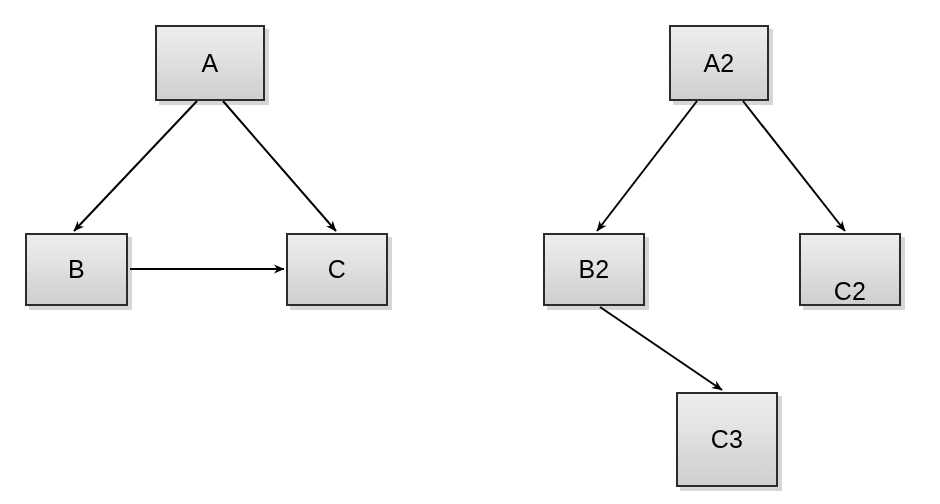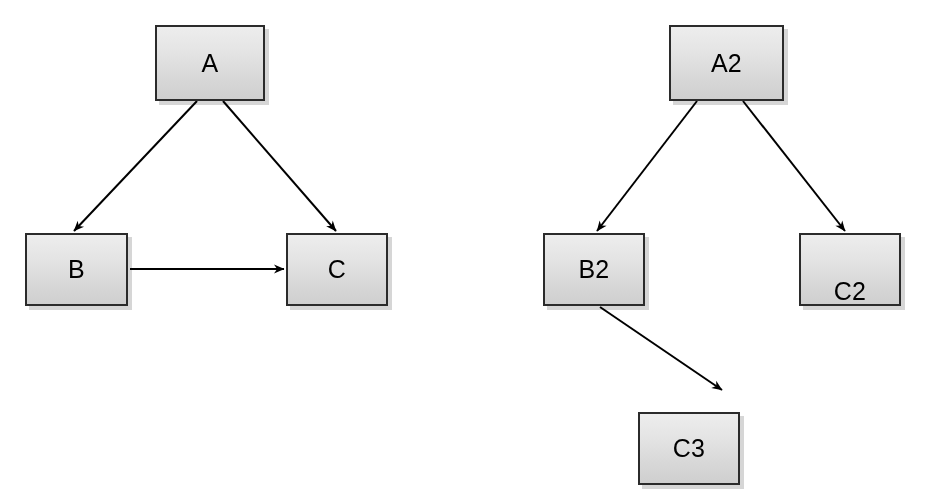--- a/index.html
+++ b/index.html
@@ -74,27 +74,27 @@
   <div id="nodes">
       <div class="node" style="left: 155px; top: 25px; width: 110px; height: 76px;">
         <span class="node-label" style="font-size: 25px; color: rgb(0, 0, 0);">A</span>
       </div>
       <div class="node" style="left: 25px; top: 233px; width: 103px; height: 73px;">
         <span class="node-label" style="font-size: 25px; color: rgb(0, 0, 0);">B</span>
       </div>
       <div class="node" style="left: 286px; top: 233px; width: 102px; height: 73px;">
         <span class="node-label" style="font-size: 25px; color: rgb(0, 0, 0);">C</span>
       </div>
-      <div class="node" style="left: 669px; top: 25px; width: 115px; height: 76px;">
+      <div class="node" style="left: 669px; top: 25px; width: 100px; height: 76px;">
         <span class="node-label" style="font-size: 25px; color: rgb(0, 0, 0);">A2</span>
       </div>
       <div class="node" style="left: 543px; top: 233px; width: 102px; height: 73px;">
         <span class="node-label" style="font-size: 25px; color: rgb(0, 0, 0);">B2</span>
       </div>
       <div class="node" style="left: 799px; top: 233px; width: 102px; height: 73px; align-items: flex-end;">
         <span class="node-label" style="font-size: 25px; color: rgb(0, 0, 0);">C2</span>
       </div>
-      <div class="node" style="left: 638px; top: 392px; width: 102px; height: 73px; margin-top: 20px;">
+      <div class="node" style="left: 676px; top: 392px; width: 102px; height: 95px;">
         <span class="node-label" style="font-size: 25px; color: rgb(0, 0, 0);">C3</span>
       </div>
     </div>
 
 </div>
 
 </body></html>

